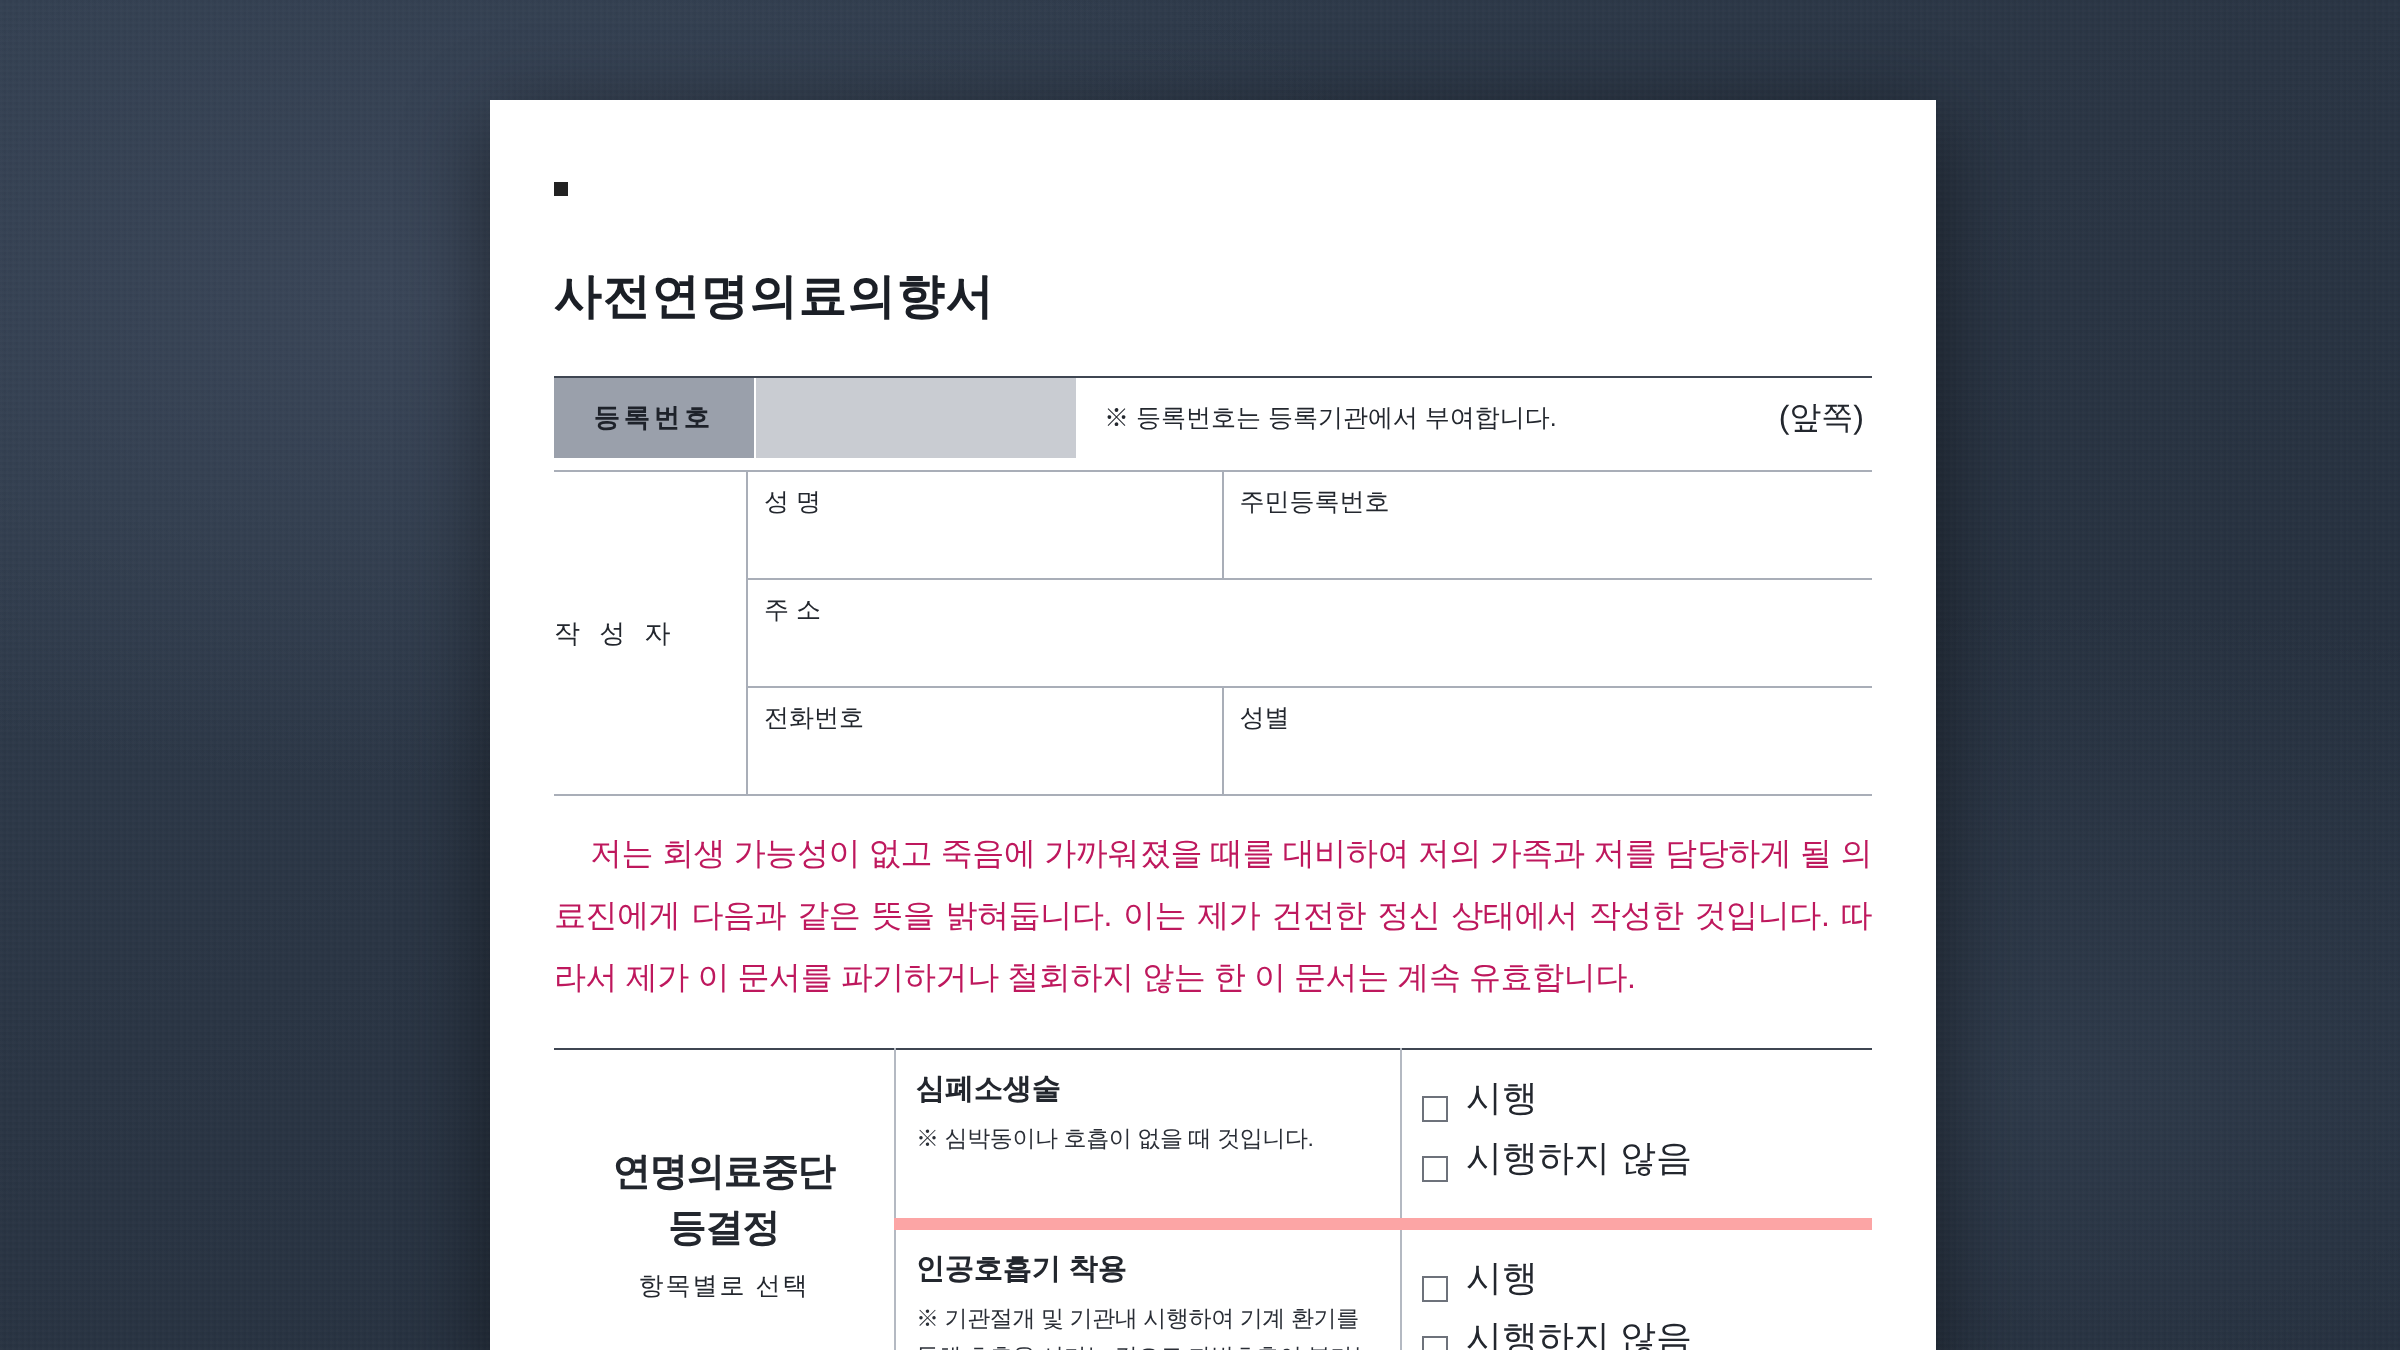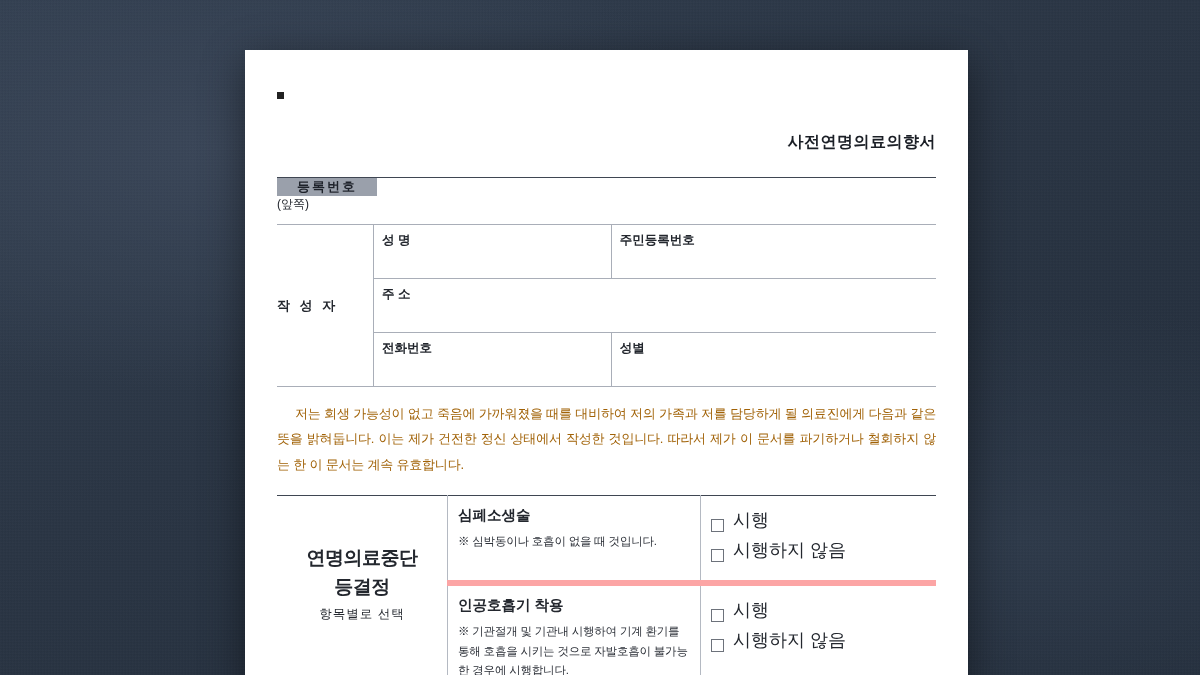--- a/index.html
+++ b/index.html
@@ -57,36 +57,35 @@
     width: 7px;
     height: 7px;
     background: #222;
     margin-right: 7px;
     vertical-align: middle;
     position: relative;
     top: -1px;
   }
 
   .doc-title {
-    text-align: right;
-    font-size: 16px;
+    text-align: left;
+    font-size: 24px;
     font-weight: bold;
     letter-spacing: 0.5px;
     margin: 30px 0 24px 0;
     color: #1b1f26;
   }
 
   
   .reg-row {
     display: flex;
     align-items: stretch;
     border-top: 1.5px solid #3f4652;
     height: 40px;
     position: relative;
-    flex-direction: column;
   }
   .reg-label {
     width: 100px;
     background: #9aa0ab;
     color: #1e222a;
     font-size: 13px;
     font-weight: bold;
     display: flex;
     align-items: center;
     justify-content: center;
@@ -102,57 +101,56 @@
     display: flex;
     align-items: center;
     padding-left: 14px;
     font-size: 12.5px;
     color: #23272e;
   }
   .reg-side {
     display: flex;
     align-items: center;
     padding-right: 4px;
-    font-size: 12px;
+    font-size: 16px;
     color: #23272e;
   }
 
   
   .writer-table {
     width: 100%;
     border-collapse: collapse;
     margin-top: 6px;
     border-top: 1.5px solid #3f4652;
     border-bottom: 1.5px solid #3f4652;
   }
   .writer-table td {
     border: 1px solid #a9aeb8;
     font-size: 12.5px;
     color: #23272e;
     padding: 7px 8px 16px 8px;
     vertical-align: top;
     height: 30px;
-    font-weight: bold;
   }
   .writer-table td.nor { border-right: none; }
   .writer-table td.side-label {
     border-left: none;
     width: 96px;
     vertical-align: middle;
     letter-spacing: 3px;
     font-size: 13px;
     padding: 0;
   }
 
   .paragraph {
-    font-size: 13px;
+    font-size: 16px;
     line-height: 1.95;
     margin: 14px 0 18px 0;
     text-align: justify;
-    color: #a16207;
+    color: #be185d;
     letter-spacing: -0.2px;
   }
   .paragraph .indent { display: inline-block; width: 18px; }
 
   
   .dec-table {
     width: 100%;
     border-collapse: collapse;
     border-top: 1.5px solid #3f4652;
   }
@@ -222,20 +220,21 @@
 
     <div class="doc-ref">
       <span class="sq"></span>
     </div>
 
     <div class="doc-title">사전연명의료의향서</div>
 
     <div class="reg-row">
       <div class="reg-label">등록번호</div>
       <div class="reg-blank"></div>
+      <div class="reg-note">※ 등록번호는 등록기관에서 부여합니다.</div>
       <div class="reg-side">(앞쪽)</div>
     </div>
 
     <table class="writer-table">
       <tbody>
           <tr>
         <td class="side-label" rowspan="3">작 성 자</td>
         <td>성 명</td>
         <td class="nor">주민등록번호</td>
       </tr>

